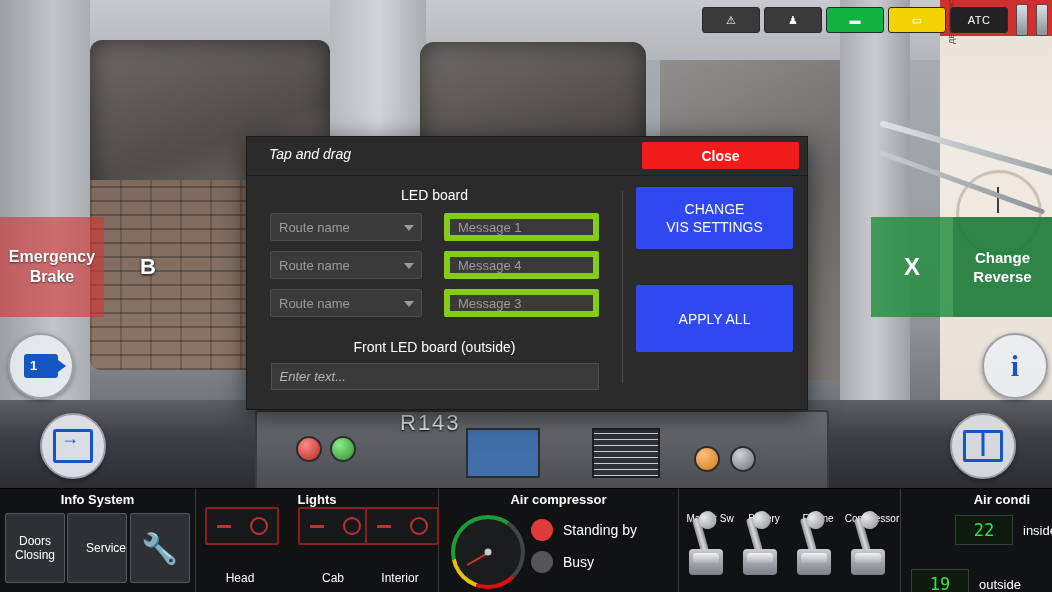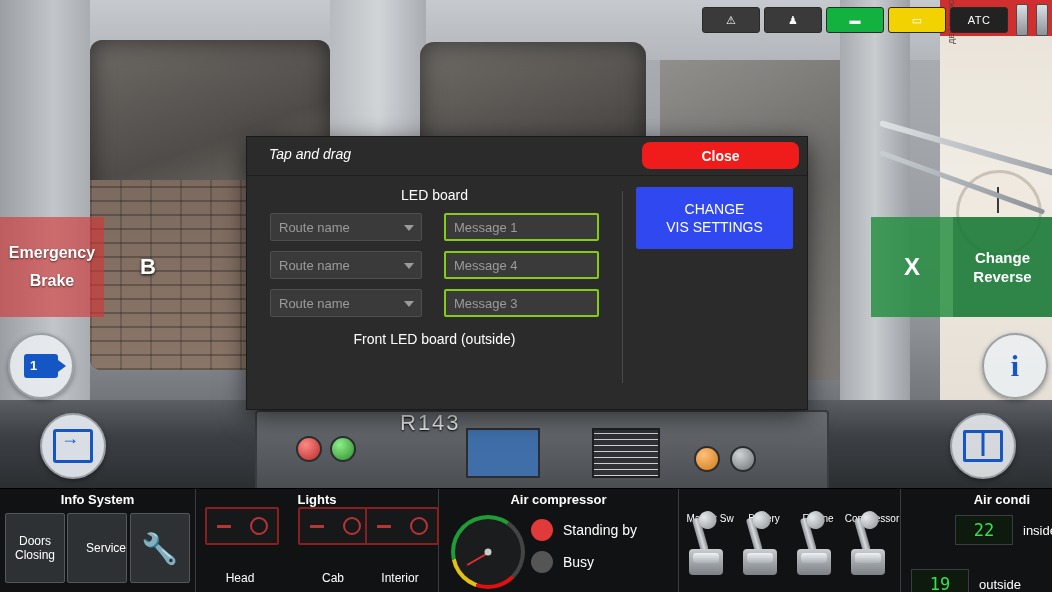--- a/index.html
+++ b/index.html
@@ -134,21 +134,21 @@
   .hud-lever{
     width:10px;height:30px;background:linear-gradient(180deg,#dcdfe2,#8e9297);
     border:1px solid #4a4d50;border-radius:2px;margin-left:4px;
   }
 
   
   .emg-brake{
     position:absolute;left:0;top:217px;width:104px;height:100px;
     background:rgba(212,53,53,.62);
     display:flex;align-items:center;justify-content:center;
-    color:#fff;font-weight:bold;font-size:16px;text-align:center;line-height:28px;
+    color:#fff;font-weight:bold;font-size:16px;text-align:center;line-height:20px;
     text-shadow:0 1px 2px rgba(0,0,0,.6);
   }
   .btn-b{
     position:absolute;left:104px;top:217px;width:88px;height:100px;
     display:flex;align-items:center;justify-content:center;
     color:#fff;font-weight:bold;font-size:22px;text-shadow:0 1px 3px #000;
   }
   .circ-btn{
     position:absolute;width:62px;height:62px;border-radius:50%;
     background:rgba(235,238,241,.88);
@@ -295,47 +295,47 @@
   }
   .modal-head{
     position:relative;height:38px;border-bottom:1px solid #1f1f1f;
   }
   .modal-drag{
     position:absolute;left:22px;top:9px;color:#fff;font-size:14px;font-style:italic;
   }
   .close-btn{
     position:absolute;right:8px;top:5px;width:157px;height:27px;background:#f01b1b;
     color:#fff;font-size:14px;font-weight:bold;
-    display:flex;align-items:center;justify-content:center;border-radius:8px;
+    display:flex;align-items:center;justify-content:center;border-radius:2px;
   }
   .modal-left{
     position:absolute;left:0;top:38px;width:375px;height:234px;
   }
   .led-title{
     text-align:center;color:#fff;font-size:14px;margin-top:12px;
   }
   .row{
     display:flex;gap:22px;justify-content:center;margin-top:10px;
   }
   .select-box{
     width:152px;height:28px;background:#3a3a3a;border:1px solid #4e4e4e;border-radius:2px;
     display:flex;align-items:center;padding:0 8px;box-sizing:border-box;
     color:#9b9b9b;font-size:13px;position:relative;
   }
   .select-box .chev{
     position:absolute;right:7px;top:11px;width:0;height:0;
     border-left:5px solid transparent;border-right:5px solid transparent;border-top:6px solid #9b9b9b;
   }
   .text-box{
-    width:155px;height:28px;background:#3a3a3a;border:2px solid #84cc16;border-radius:2px;
+    width:155px;height:28px;background:#3a3a3a;border:6px solid #84cc16;border-radius:2px;
     display:flex;align-items:center;padding:0 8px;box-sizing:border-box;
     color:#9b9b9b;font-size:13px;
   }
   .front-title{
-    text-align:center;color:#fff;font-size:14px;margin-top:14px;
+    text-align:center;color:#fff;font-size:14px;margin-top:22px;
   }
   .front-input{
     margin:8px auto 0;width:328px;height:27px;background:#3a3a3a;border:1px solid #4e4e4e;
     display:flex;align-items:center;padding:0 8px;box-sizing:border-box;
     color:#b4b4b4;font-size:13px;font-style:italic;
   }
   .modal-right{
     position:absolute;right:0;top:38px;width:185px;height:234px;
   }
   .big-btn{
@@ -568,23 +568,29 @@
         <div class="select-box">
           <span>Route name</span>
           <span class="chev"></span>
         </div>
         <div class="text-box">
           <span>Message 3</span>
         </div>
       </div>
 
       <div class="front-title">Front LED board (outside)</div>
+      <div class="front-input">
+        <span>Enter text...</span>
+      </div>
     </div>
 
     <div class="modal-right">
       <div class="big-btn">
         <span style="white-space:pre-line">CHANGE
 VIS SETTINGS</span>
       </div>
+      <div class="big-btn second">
+        <span>APPLY ALL</span>
+      </div>
     </div>
   </div>
 
 </div>
 
 </body></html>

